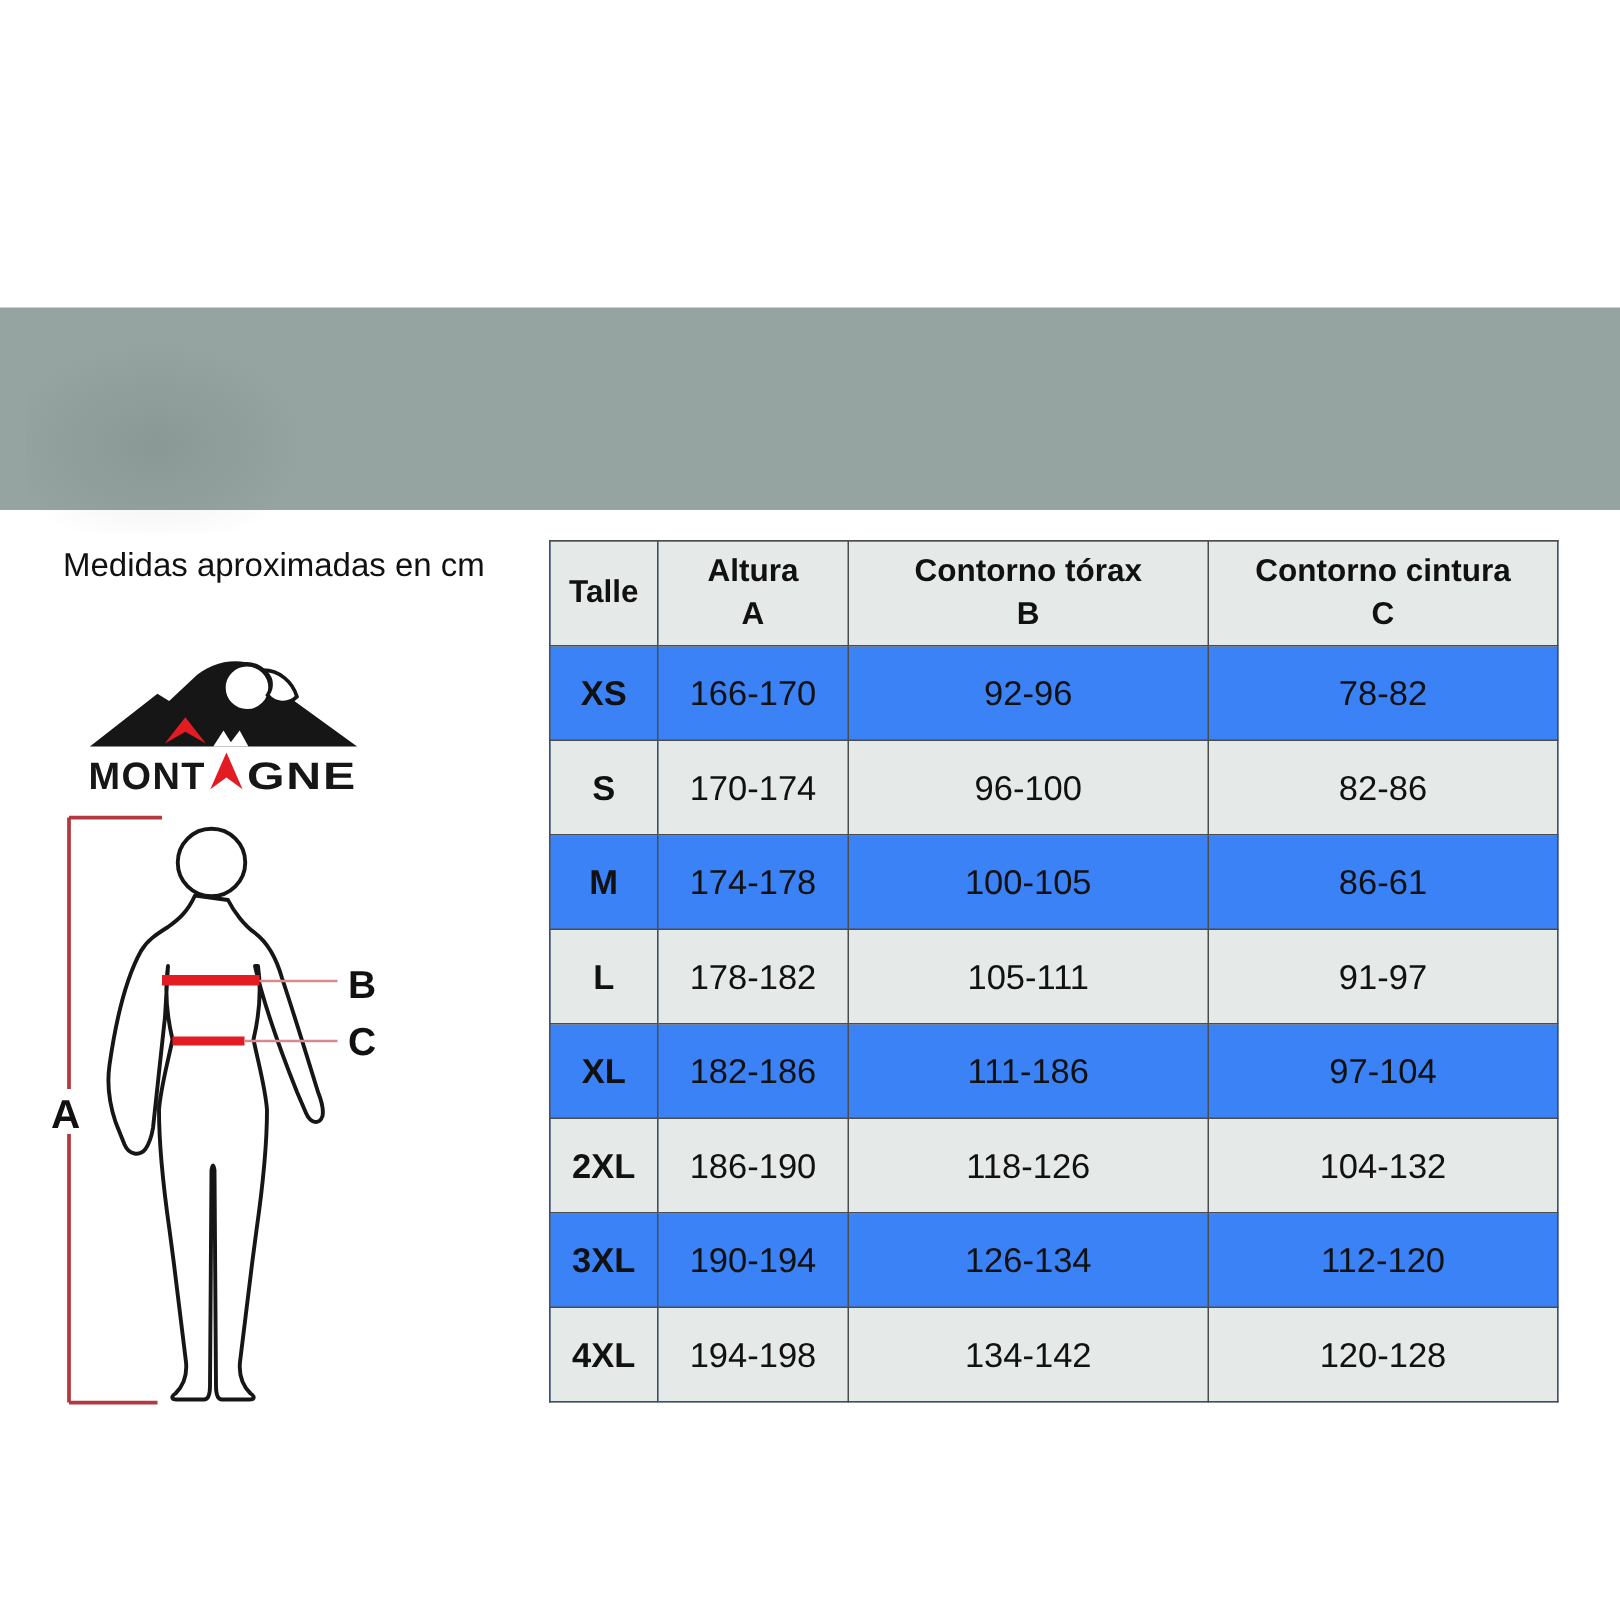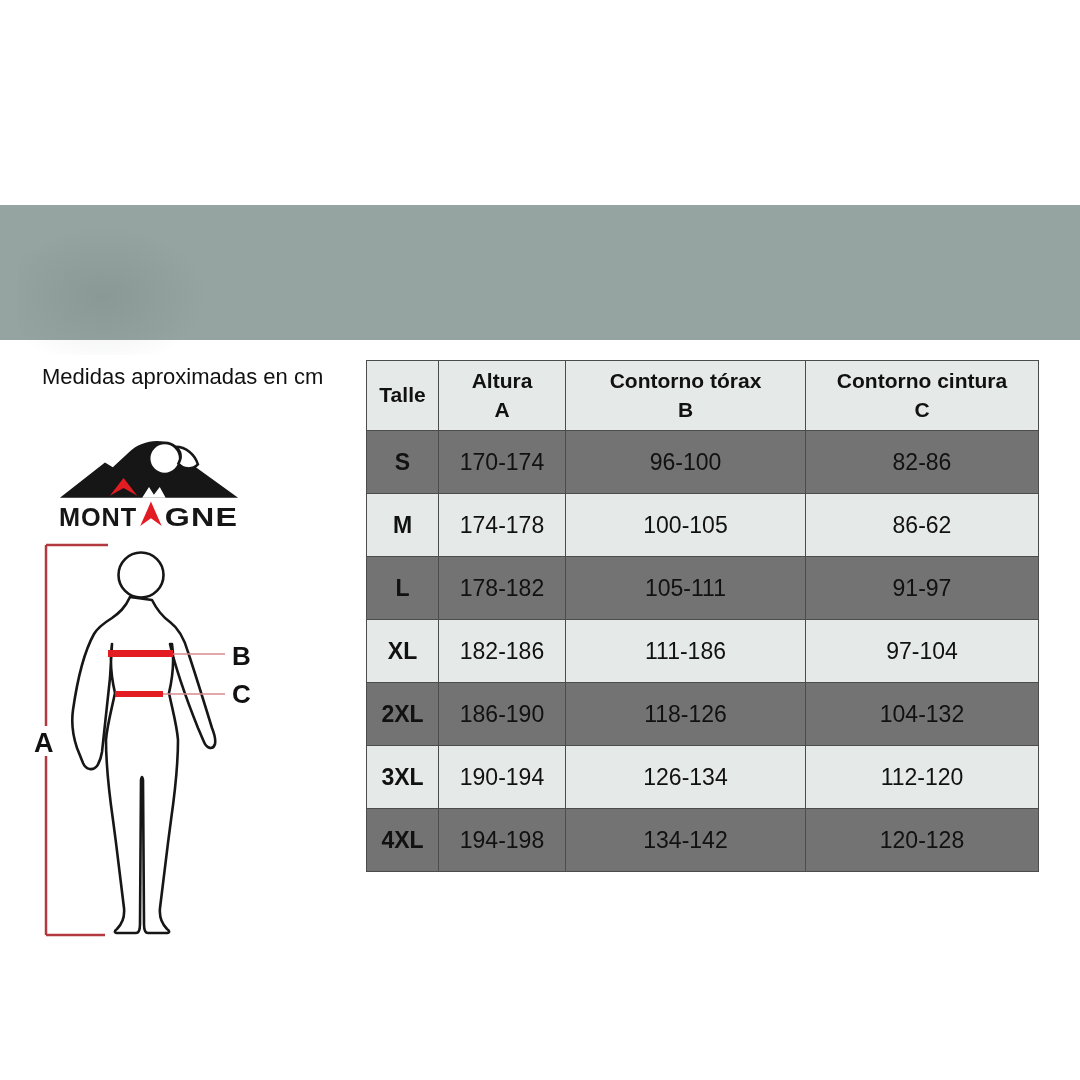--- a/index.html
+++ b/index.html
@@ -28,21 +28,21 @@
 
   
   .logo { position:absolute; left:56px; top:436px; width:186px; height:95px; }
 
   
   .figure { position:absolute; left:20px; top:530px; width:300px; height:430px; }
 
   
   table.sizes {
     position:absolute; left:366px; top:360px; width:672px;
-    border-collapse:collapse; table-layout:fixed; background:#737373;
+    border-collapse:collapse; table-layout:fixed; background:#3b82f6;
   }
   table.sizes th, table.sizes td {
     border:1px solid #4a4d4c; text-align:center; vertical-align:middle; padding:0;
   }
   table.sizes th {
     height:70px; background:#e5eae8; font-size:21px; font-weight:bold; line-height:1.35; color:#111;
   }
   table.sizes td { height:63px; font-size:23px; color:#111; }
   table.sizes td.talle { font-weight:bold; }
   table.sizes tbody tr:nth-child(even) { background:#e5eae8; }
@@ -157,30 +157,36 @@
           <div class="th-sub">B</div>
         </th>
         <th>
           <div>Contorno cintura</div>
           <div class="th-sub">C</div>
         </th>
       </tr>
     </thead>
     <tbody>
       <tr>
+        <td class="talle">XS</td>
+        <td>166-170</td>
+        <td>92-96</td>
+        <td>78-82</td>
+      </tr>
+      <tr>
         <td class="talle">S</td>
         <td>170-174</td>
         <td>96-100</td>
         <td>82-86</td>
       </tr>
       <tr>
         <td class="talle">M</td>
         <td>174-178</td>
         <td>100-105</td>
-        <td>86-62</td>
+        <td>86-61</td>
       </tr>
       <tr>
         <td class="talle">L</td>
         <td>178-182</td>
         <td>105-111</td>
         <td>91-97</td>
       </tr>
       <tr>
         <td class="talle">XL</td>
         <td>182-186</td>

